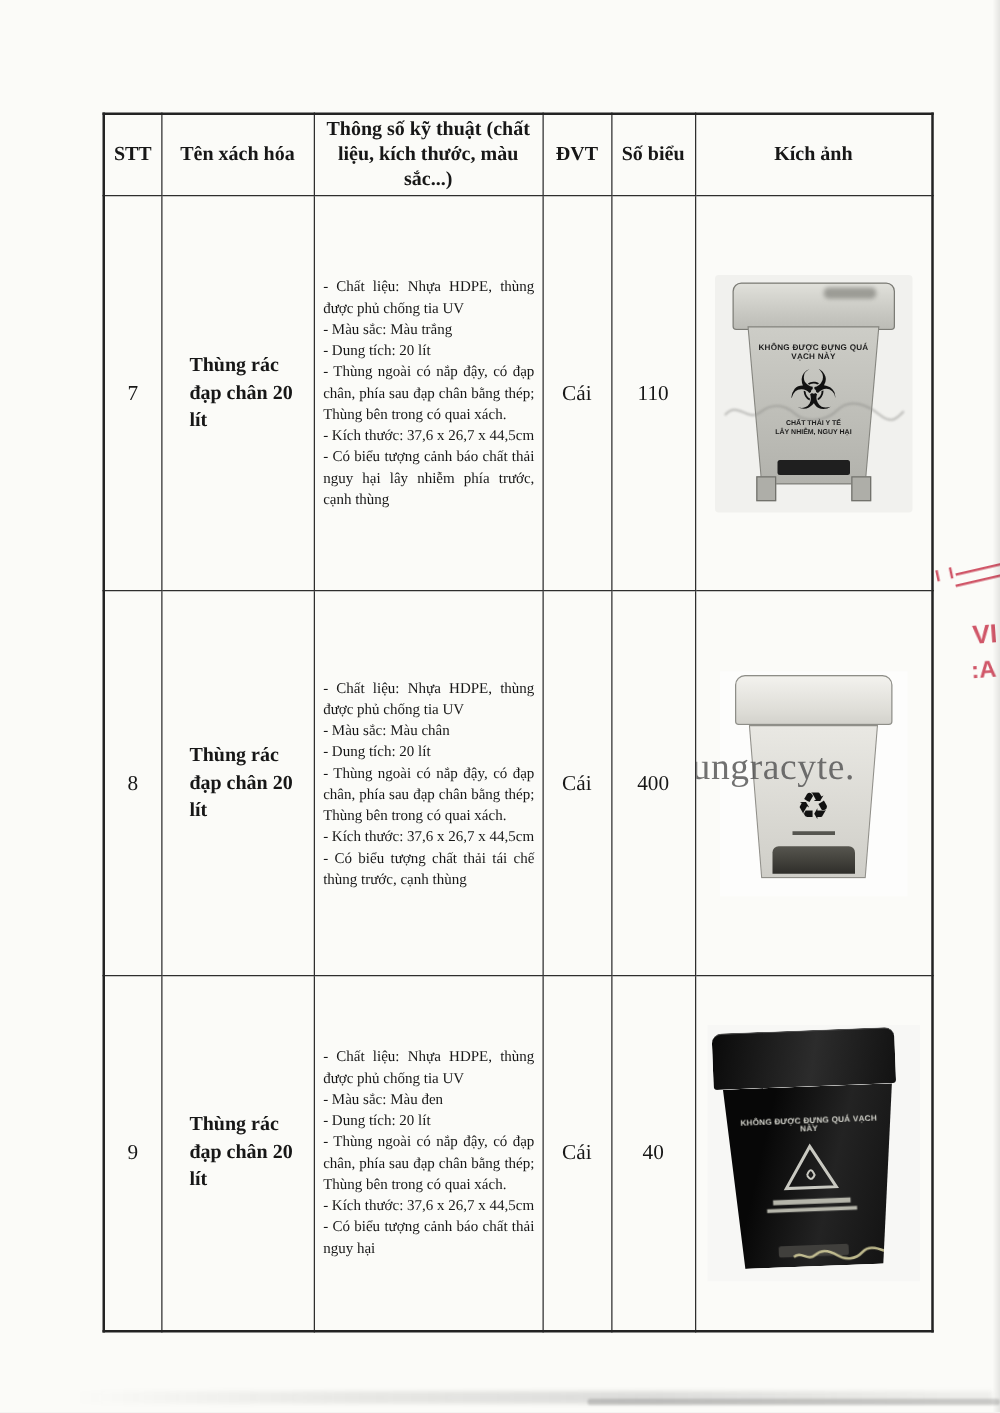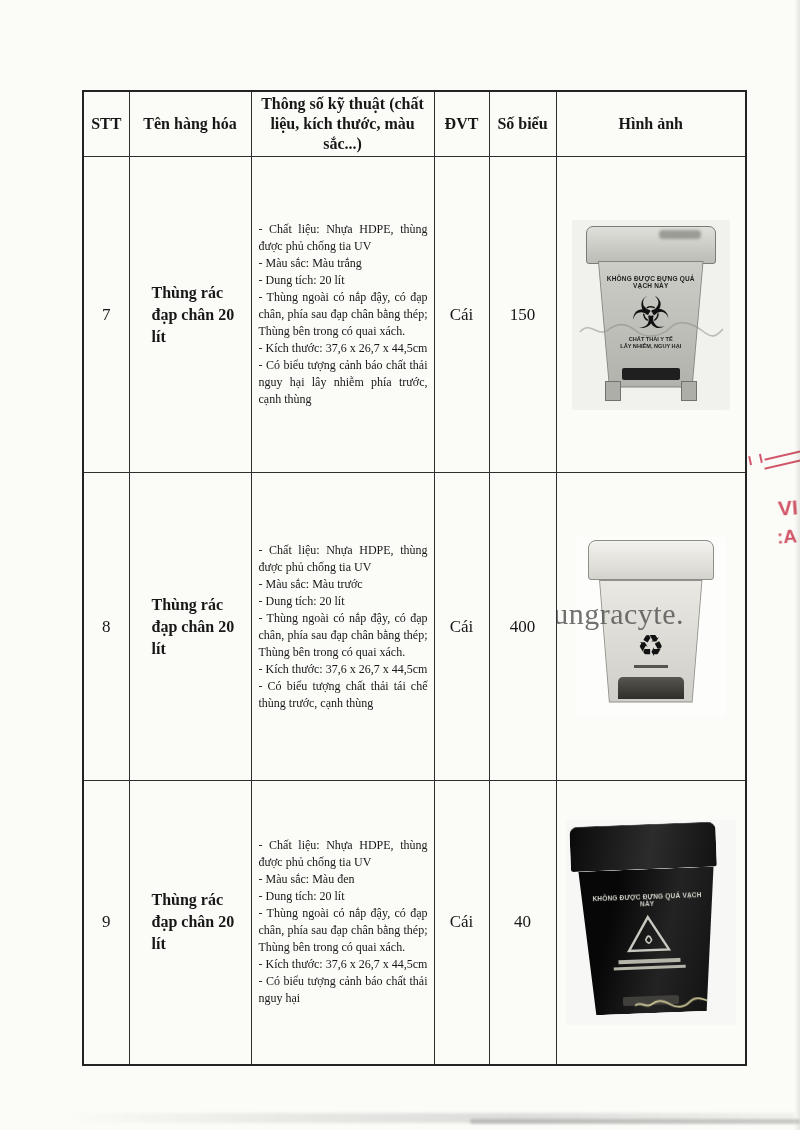--- a/index.html
+++ b/index.html
@@ -109,43 +109,43 @@
       <col style="width:46px">
         <col style="width:122px">
         <col style="width:183px">
       <col style="width:55px">
         <col style="width:67px">
         <col style="width:190px">
     </colgroup>
     <thead>
       <tr>
         <th>STT</th>
-        <th>Tên hàng hóa</th>
+        <th>Tên xách hóa</th>
         <th>Thông số kỹ thuật (chất liệu, kích thước, màu sắc...)</th>
         <th>ĐVT</th>
         <th>Số biểu</th>
-        <th>Hình ảnh</th>
+        <th>Kích ảnh</th>
       </tr>
     </thead>
     <tbody id="tbody">
   <tr>
     <td class="stt">7</td>
     <td class="name">Thùng rác đạp chân 20 lít</td>
     <td class="specs">
             <div>
               <div class="spec-line">- Chất liệu: Nhựa HDPE, thùng được phủ chống tia UV</div>
               <div class="spec-line">- Màu sắc: Màu trắng</div>
               <div class="spec-line">- Dung tích: 20 lít</div>
               <div class="spec-line">- Thùng ngoài có nắp đậy, có đạp chân, phía sau đạp chân bằng thép; Thùng bên trong có quai xách.</div>
               <div class="spec-line">- Kích thước: 37,6 x 26,7 x 44,5cm</div>
               <div class="spec-line">- Có biểu tượng cảnh báo chất thải nguy hại lây nhiễm phía trước, cạnh thùng</div>
             </div>
           </td>
     <td class="unit">Cái</td>
-    <td class="qty">150</td>
+    <td class="qty">110</td>
     <td class="photo-cell">
             <div>
   <div class="photo photo-yellow">
     <div class="y-lid"></div>
     <div class="y-body-edge">
       <div class="y-body">
         <div class="bin-toplabel">KHÔNG ĐƯỢC ĐỰNG QUÁ VẠCH NÀY</div>
         <div class="bin-symbol">☣</div>
         <div class="bin-sub">CHẤT THẢI Y TẾ</div>
         <div class="bin-sub">LÂY NHIỄM, NGUY HẠI</div>
@@ -161,21 +161,21 @@
 </div>
           </td>
   </tr>
 
   <tr>
     <td class="stt">8</td>
     <td class="name">Thùng rác đạp chân 20 lít</td>
     <td class="specs">
             <div>
               <div class="spec-line">- Chất liệu: Nhựa HDPE, thùng được phủ chống tia UV</div>
-              <div class="spec-line">- Màu sắc: Màu trước</div>
+              <div class="spec-line">- Màu sắc: Màu chân</div>
               <div class="spec-line">- Dung tích: 20 lít</div>
               <div class="spec-line">- Thùng ngoài có nắp đậy, có đạp chân, phía sau đạp chân bằng thép; Thùng bên trong có quai xách.</div>
               <div class="spec-line">- Kích thước: 37,6 x 26,7 x 44,5cm</div>
               <div class="spec-line">- Có biểu tượng chất thải tái chế thùng trước, cạnh thùng</div>
             </div>
           </td>
     <td class="unit">Cái</td>
     <td class="qty">400</td>
     <td class="photo-cell">
             <div>

